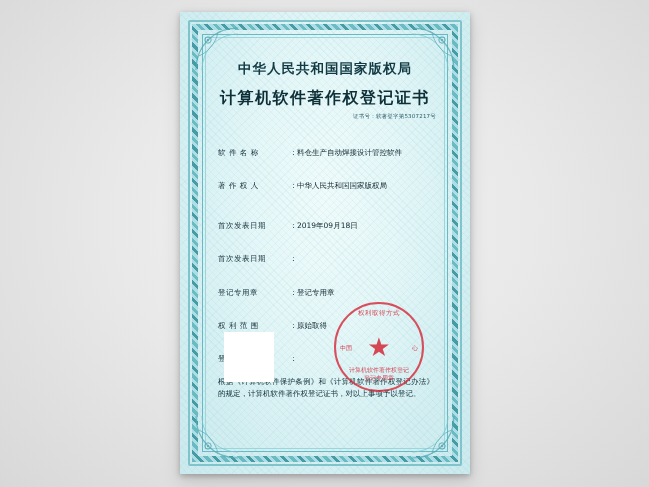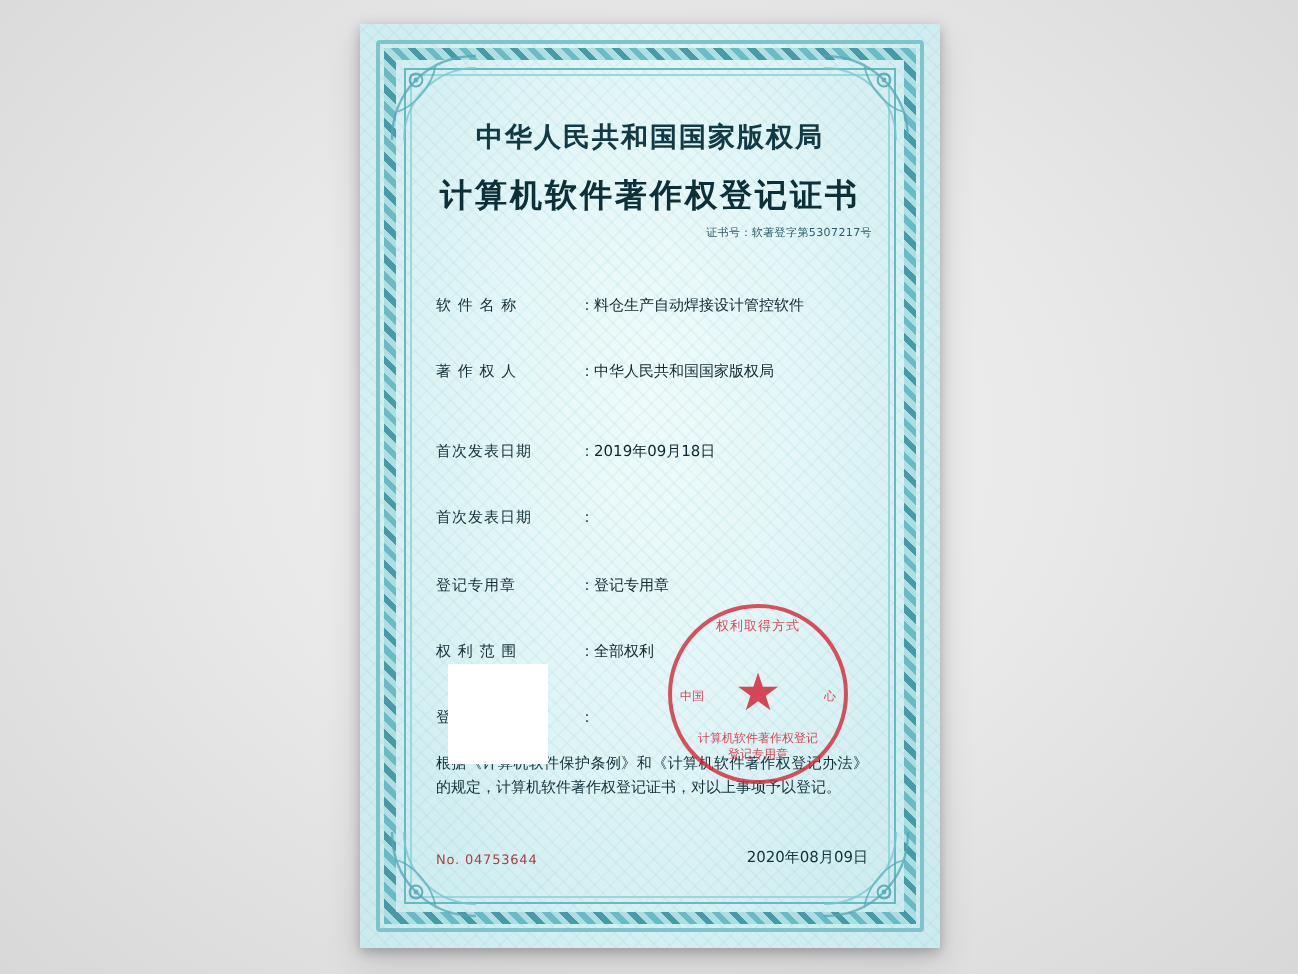--- a/index.html
+++ b/index.html
@@ -351,21 +351,21 @@
 
         <div class="field-row">
           <div class="field-label">登记专用章</div>
           <div class="field-colon">:</div>
           <div class="field-value">登记专用章</div>
         </div>
 
         <div class="field-row">
           <div class="field-label">权 利 范 围</div>
           <div class="field-colon">:</div>
-          <div class="field-value">全部权利</div>
+          <div class="field-value">原始取得</div>
         </div>
 
         <div class="field-row">
           <div class="field-label spaced">登 记 号</div>
           <div class="field-colon">:</div>
         </div>
 
       </div>
 
       <div class="legal">根据《计算机软件保护条例》和《计算机软件著作权登记办法》的规定，计算机软件著作权登记证书，对以上事项予以登记。</div>
@@ -379,20 +379,16 @@
         <div class="seal-top-text">权利取得方式</div>
         <div class="seal-side-left">中国</div>
         <div class="seal-side-right">心</div>
         <div class="seal-star">★</div>
         <div class="seal-bottom-text">
           <div>计算机软件著作权登记</div>
           <div>登记专用章</div>
         </div>
       </div>
 
-      <div class="footer">
-        <div class="no">No. 04753644</div>
-        <div class="date">2020年08月09日</div>
-      </div>
 
     </div>
   </div>
 </div>
 
 </body></html>

